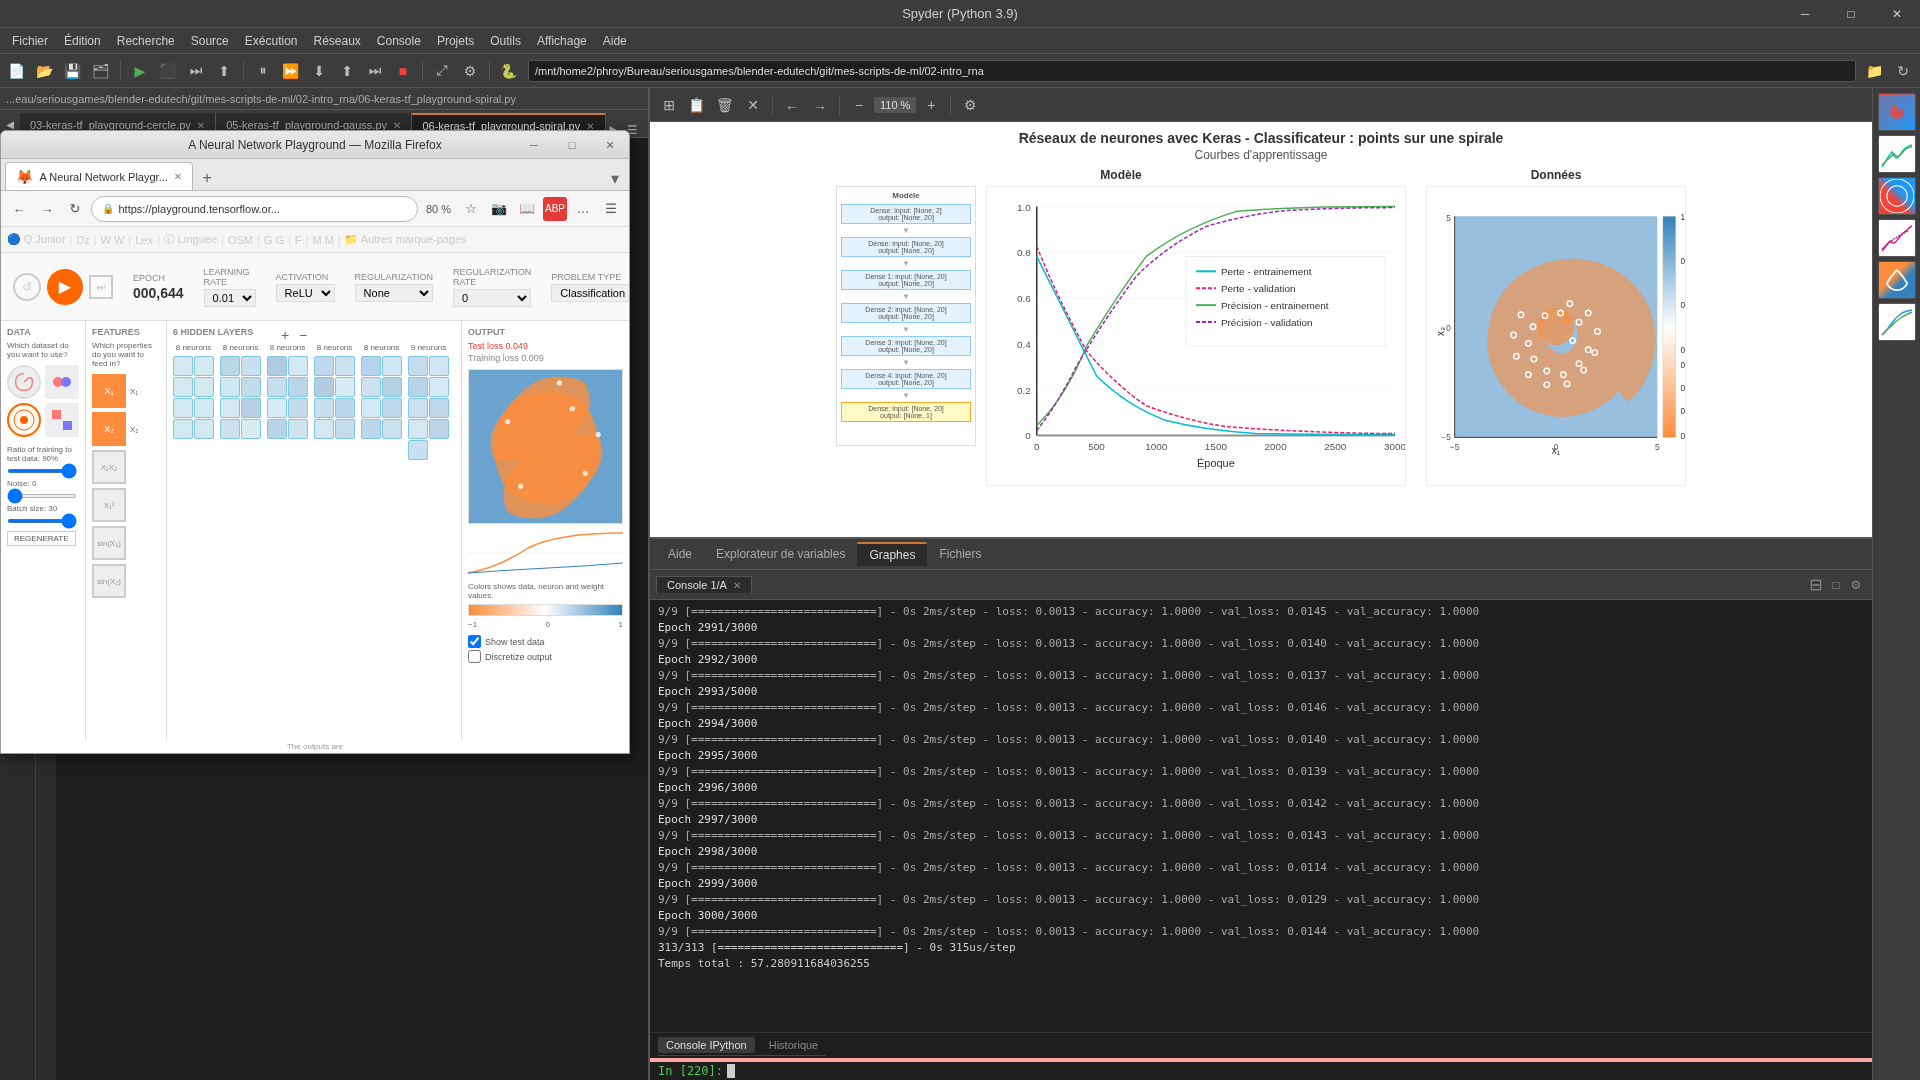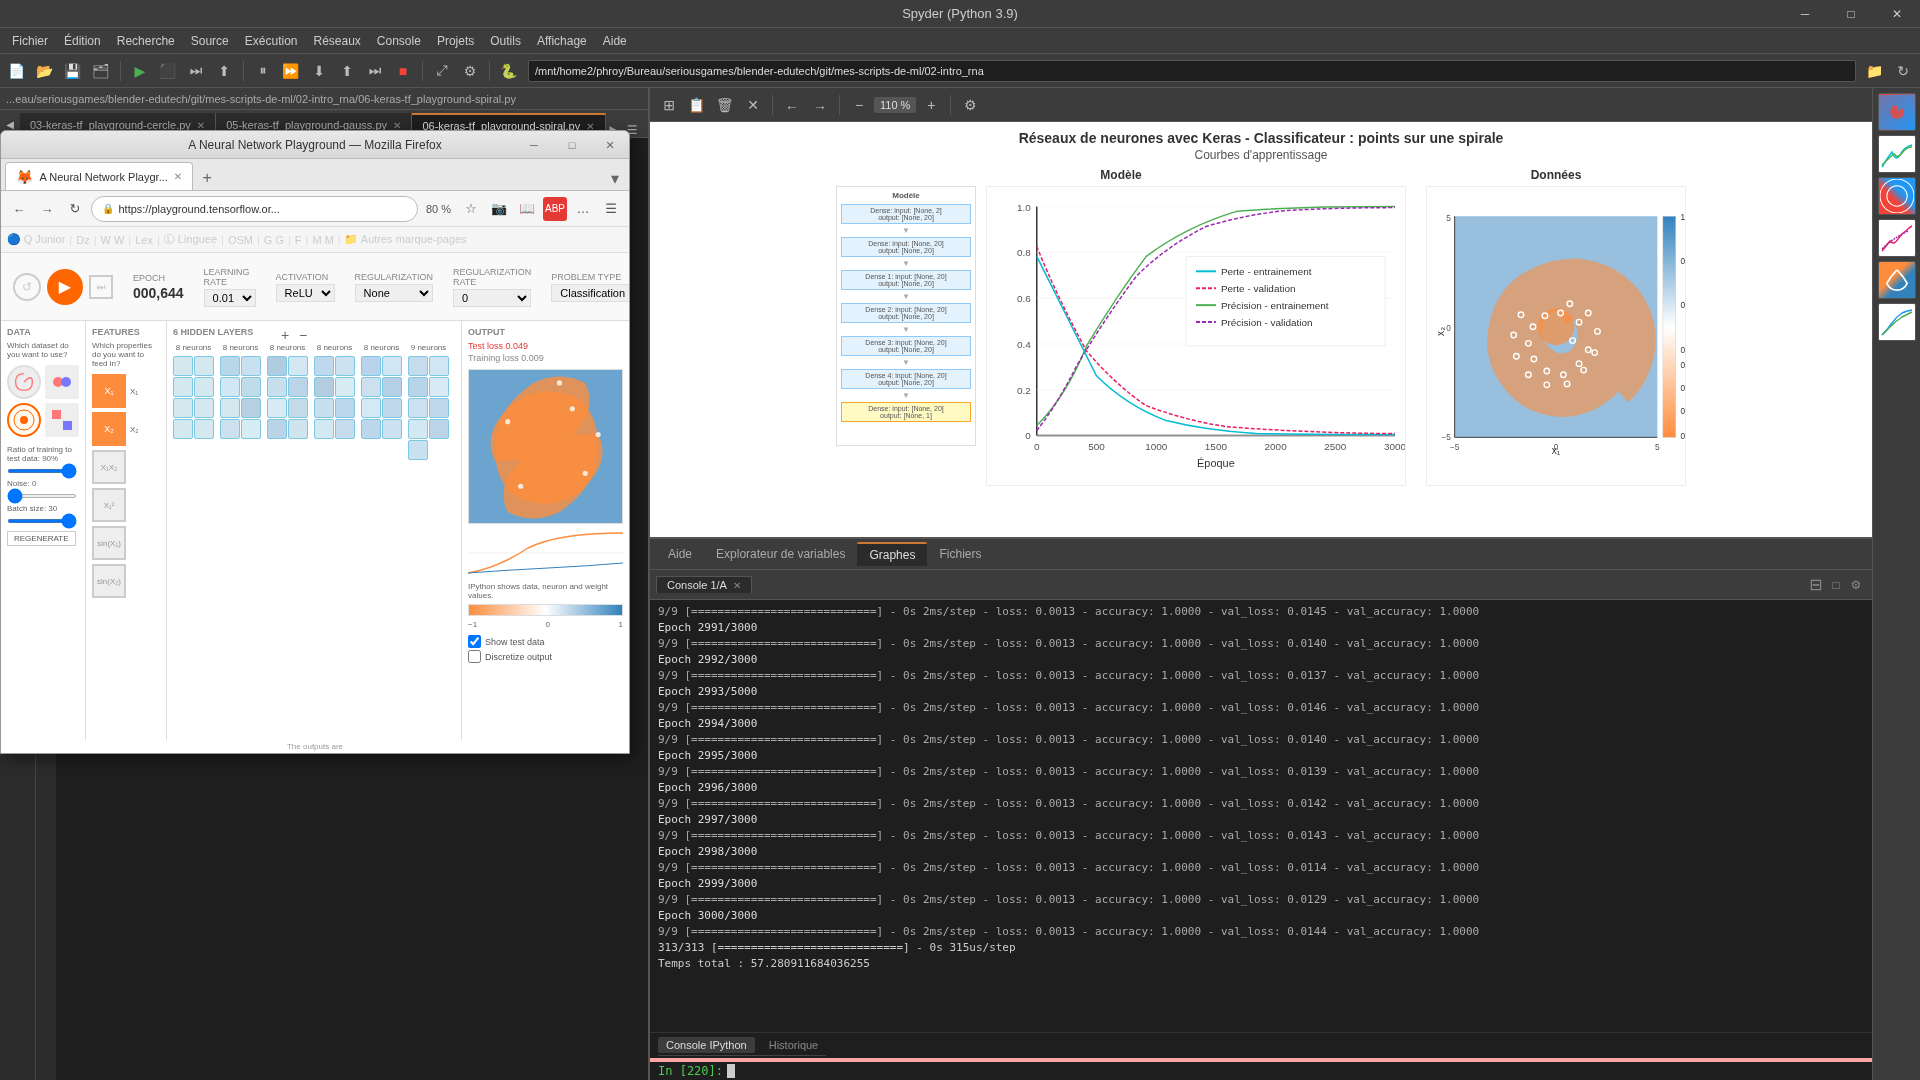--- a/index.html
+++ b/index.html
@@ -590,21 +590,21 @@
                 </svg>
               </div>
 
               <div style="width:155px;height:50px;position:relative;margin-top:4px">
                 <svg width="155" height="50" viewBox="0 0 155 50">
                   <line x1="0" y1="25" x2="155" y2="25" stroke="#ddd" stroke-width="0.5"></line>
                   <path d="M0,45 Q30,40 60,20 Q90,5 155,5" fill="none" stroke="#fd8d3c" stroke-width="1.5"></path>
                   <path d="M0,45 Q40,42 80,40 Q120,38 155,35" fill="none" stroke="#3182bd" stroke-width="1"></path>
                 </svg>
               </div>
-              <div style="font-size:8px;color:#666;margin-top:4px">IPython shows data, neuron and weight values.</div>
+              <div style="font-size:8px;color:#666;margin-top:4px">Colors shows data, neuron and weight values.</div>
 
               <div style="width:155px;height:12px;background:linear-gradient(to right,#fd8d3c,#fff,#3182bd);border:1px solid #ddd;margin:4px 0"></div>
               <div style="display:flex;font-size:8px;color:#666;justify-content:space-between;width:155px">
                 <span>−1</span>
                 <span>0</span>
                 <span>1</span>
               </div>
               <div style="display:flex;align-items:center;gap:4px;margin-top:6px">
                 <input type="checkbox" checked="" style="">
                 <span style="font-size:9px;color:#555">Show test data</span>

